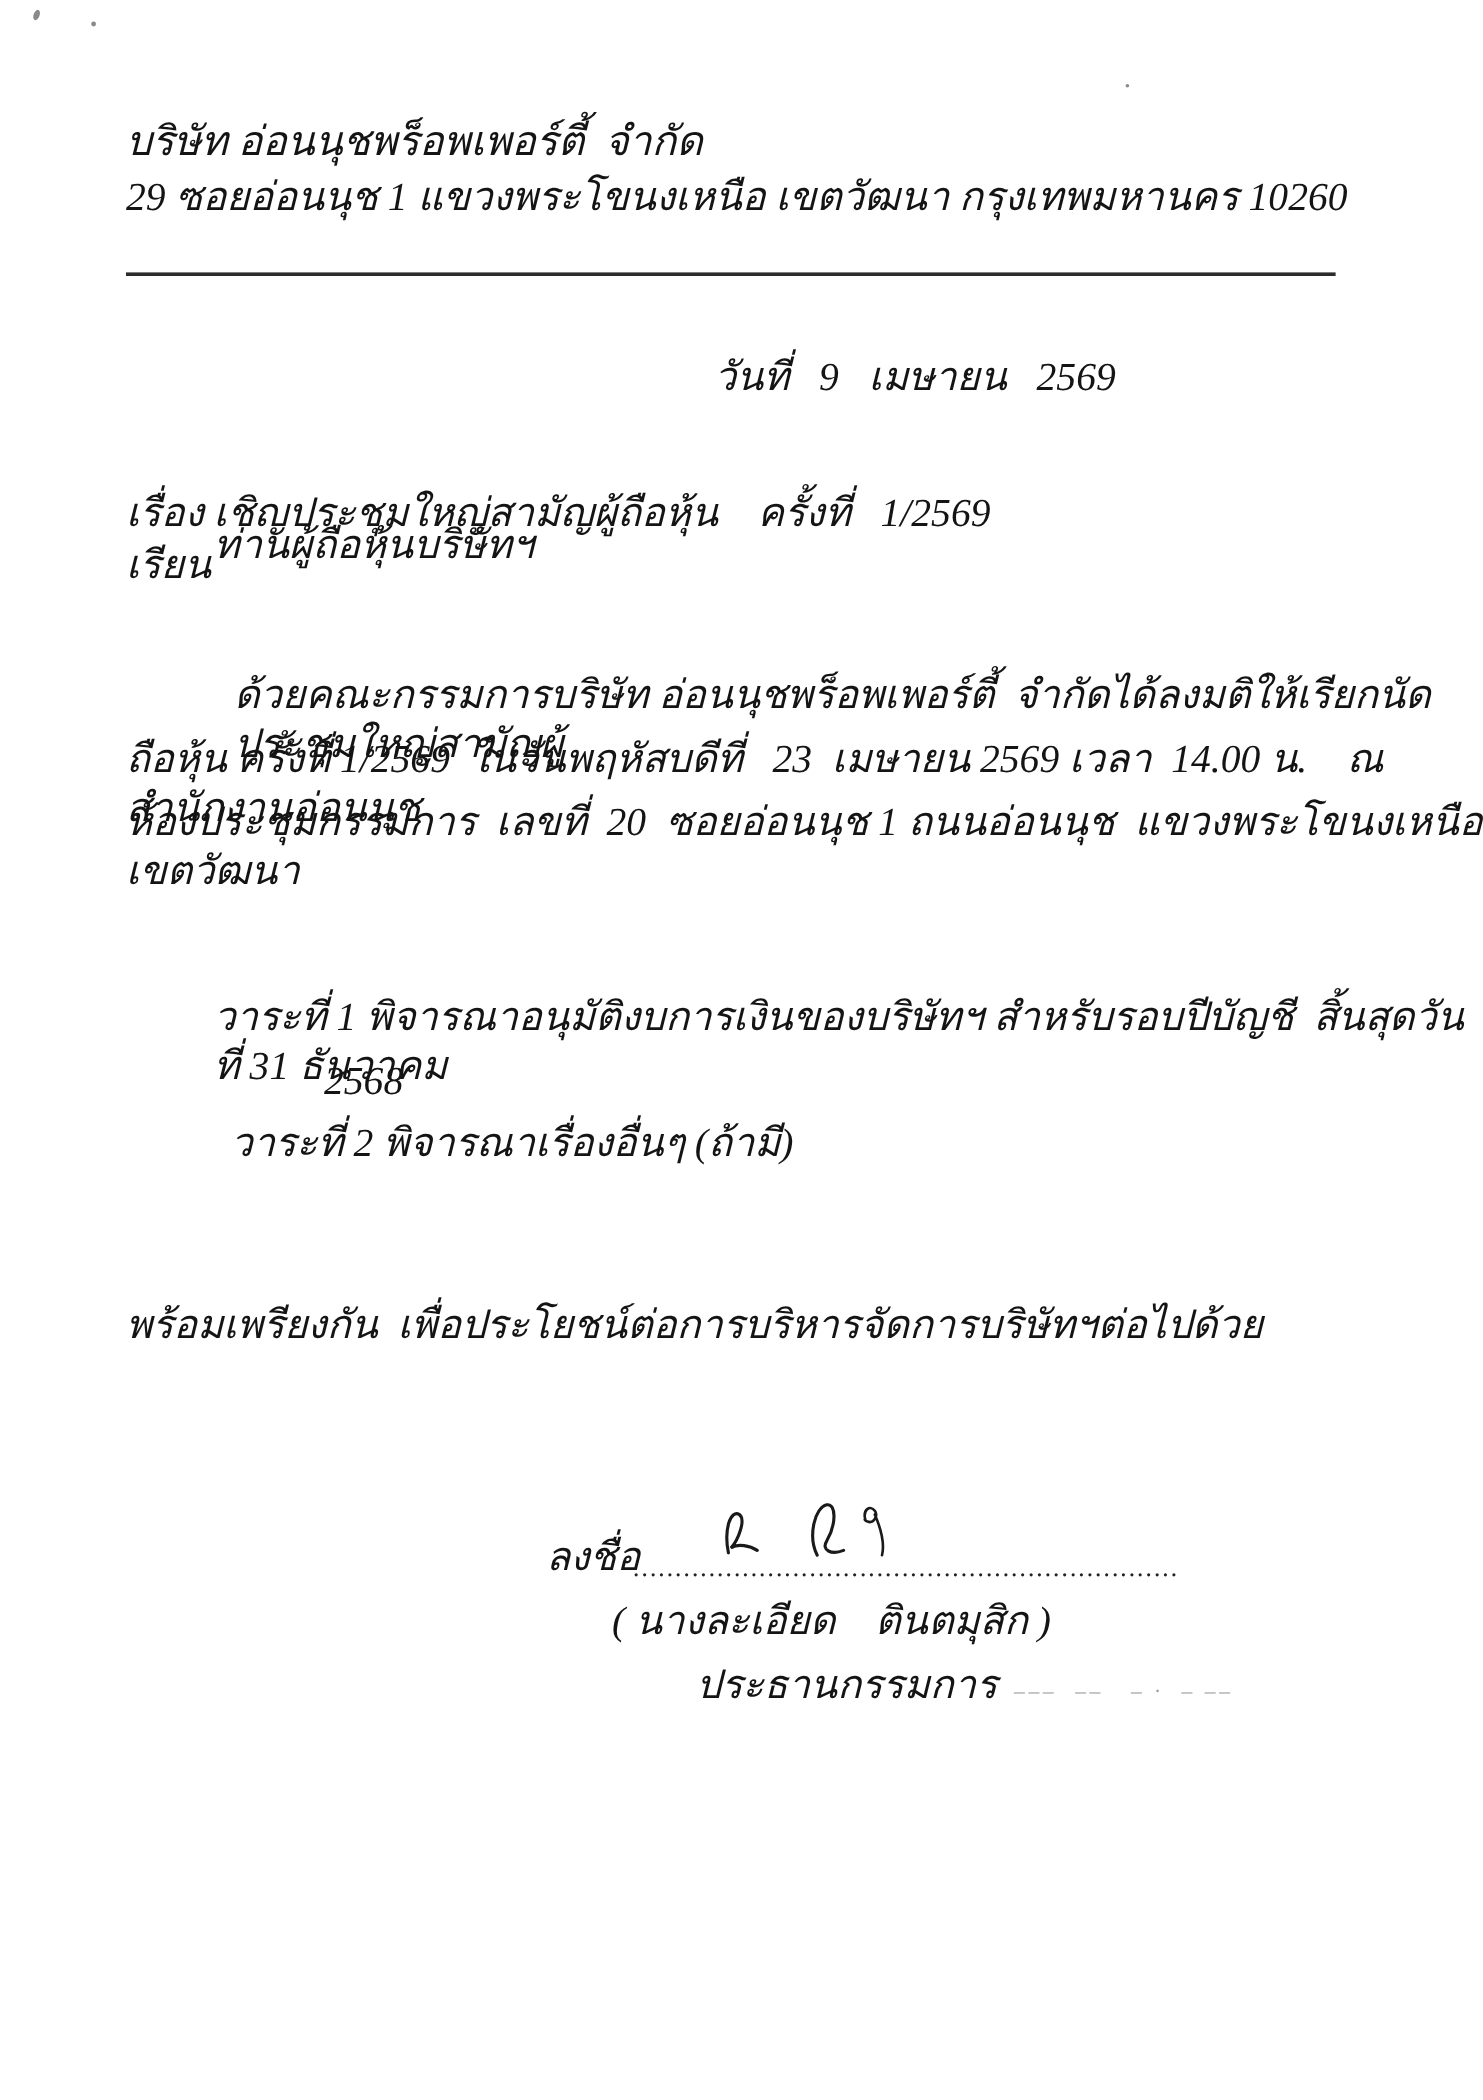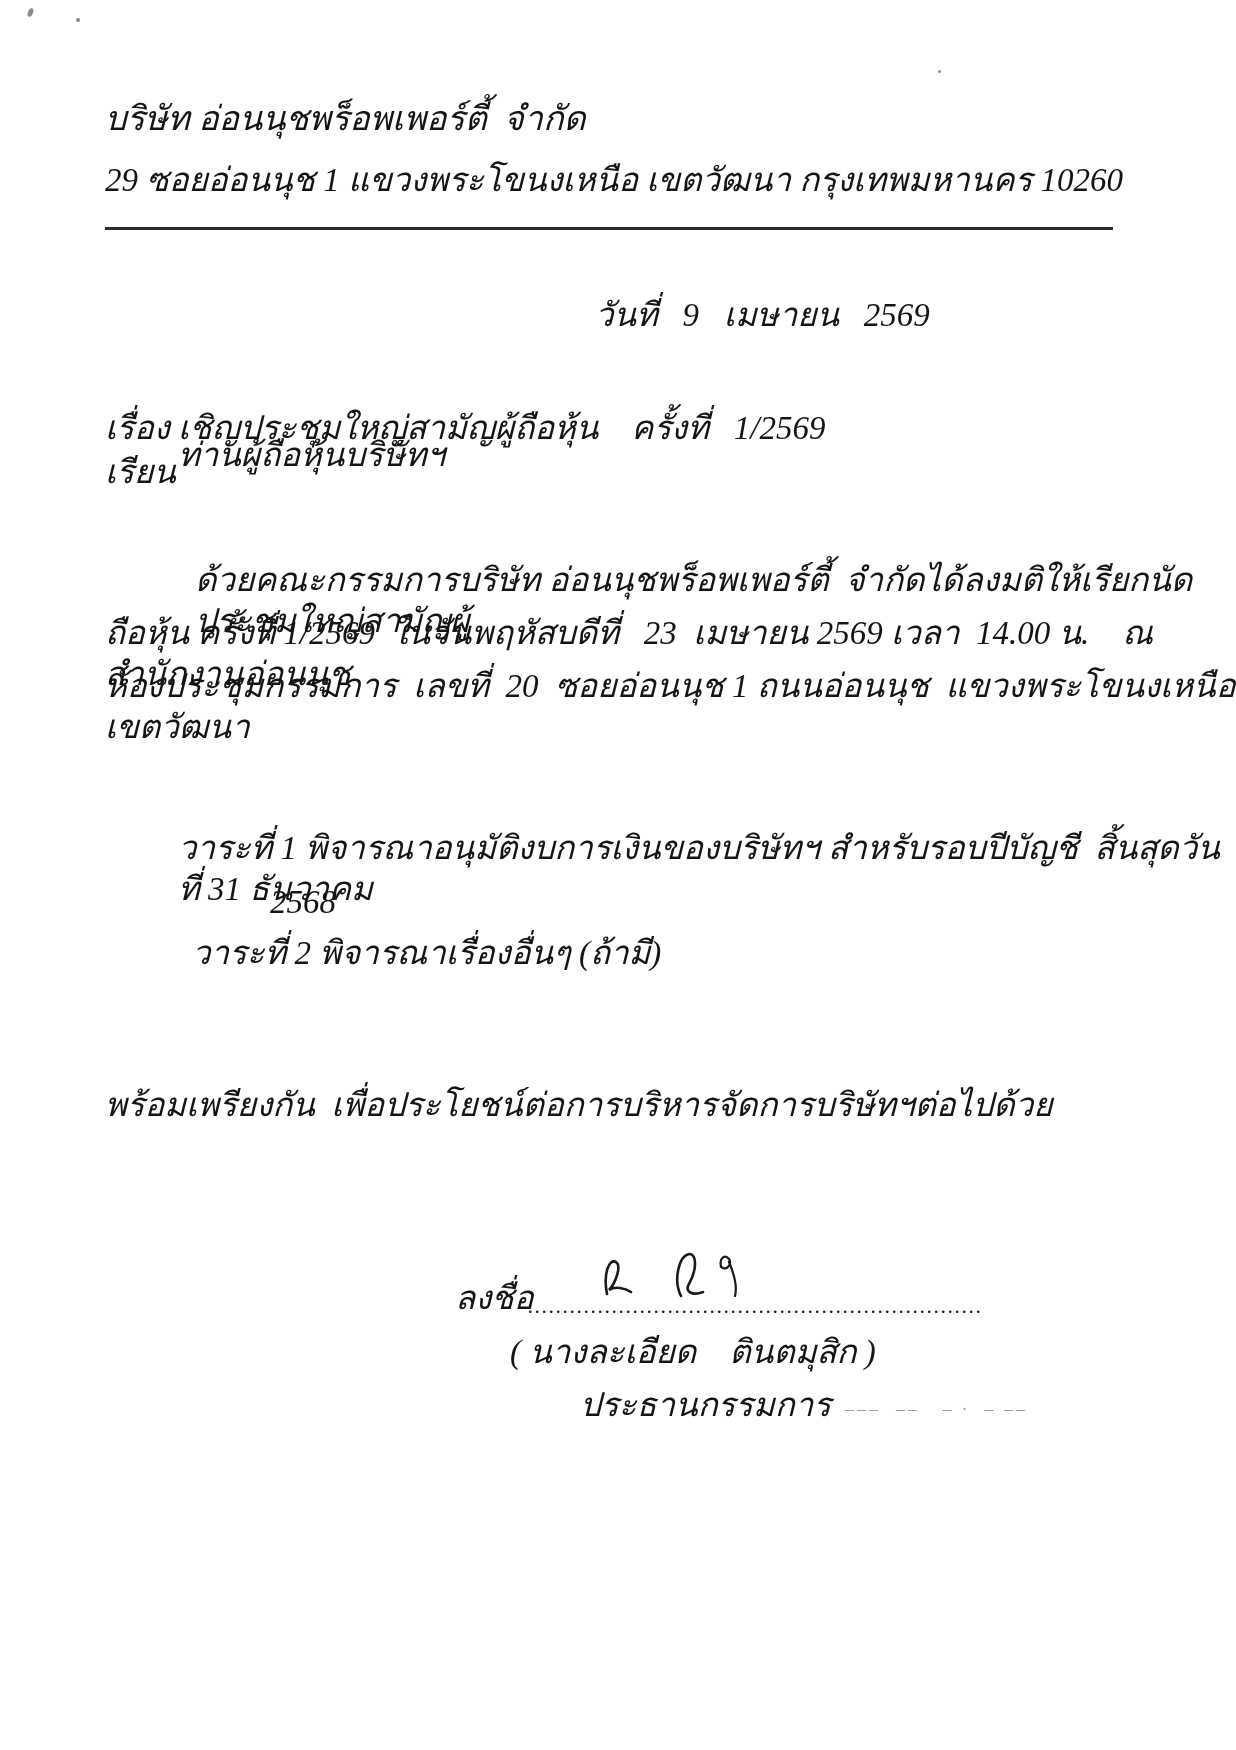--- a/index.html
+++ b/index.html
@@ -39,21 +39,21 @@
 </head>
 <body>
 
 <div class="page">
 
   <div class="speck" style="left:28px;top:8px;width:5px;height:9px;transform:rotate(20deg);"></div>
   <div class="speck" style="left:76px;top:18px;width:4px;height:4px;"></div>
   <div class="speck" style="left:938px;top:70px;width:3px;height:3px;"></div>
 
   <div class="line hdr" style="left:105px;top:98px;">บริษัท อ่อนนุชพร็อพเพอร์ตี้  จำกัด</div>
-  <div class="line" style="left:105px;top:160px;">29 ซอยอ่อนนุช 1 แขวงพระโขนงเหนือ เขตวัฒนา กรุงเทพมหานคร 10260</div>
+  <div class="line" style="left:105px;top:145px;">29 ซอยอ่อนนุช 1 แขวงพระโขนงเหนือ เขตวัฒนา กรุงเทพมหานคร 10260</div>
   <div class="divider"></div>
 
   <div class="line" style="left:595px;top:295px;">วันที่   9   เมษายน   2569</div>
 
   <div class="line" style="left:105px;top:408px;text-align:right;">เรื่อง</div>
   <div class="line" style="left:178px;top:408px;">เชิญประชุมใหญ่สามัญผู้ถือหุ้น    ครั้งที่   1/2569</div>
   <div class="line" style="left:105px;top:452px;">เรียน</div>
   <div class="line" style="left:178px;top:435px;">ท่านผู้ถือหุ้นบริษัทฯ</div>
 
   <div class="line" style="left:178px;top:560px;margin-left:17px;">ด้วยคณะกรรมการบริษัท อ่อนนุชพร็อพเพอร์ตี้  จำกัดได้ลงมติให้เรียกนัดประชุมใหญ่สามัญผู้</div>

